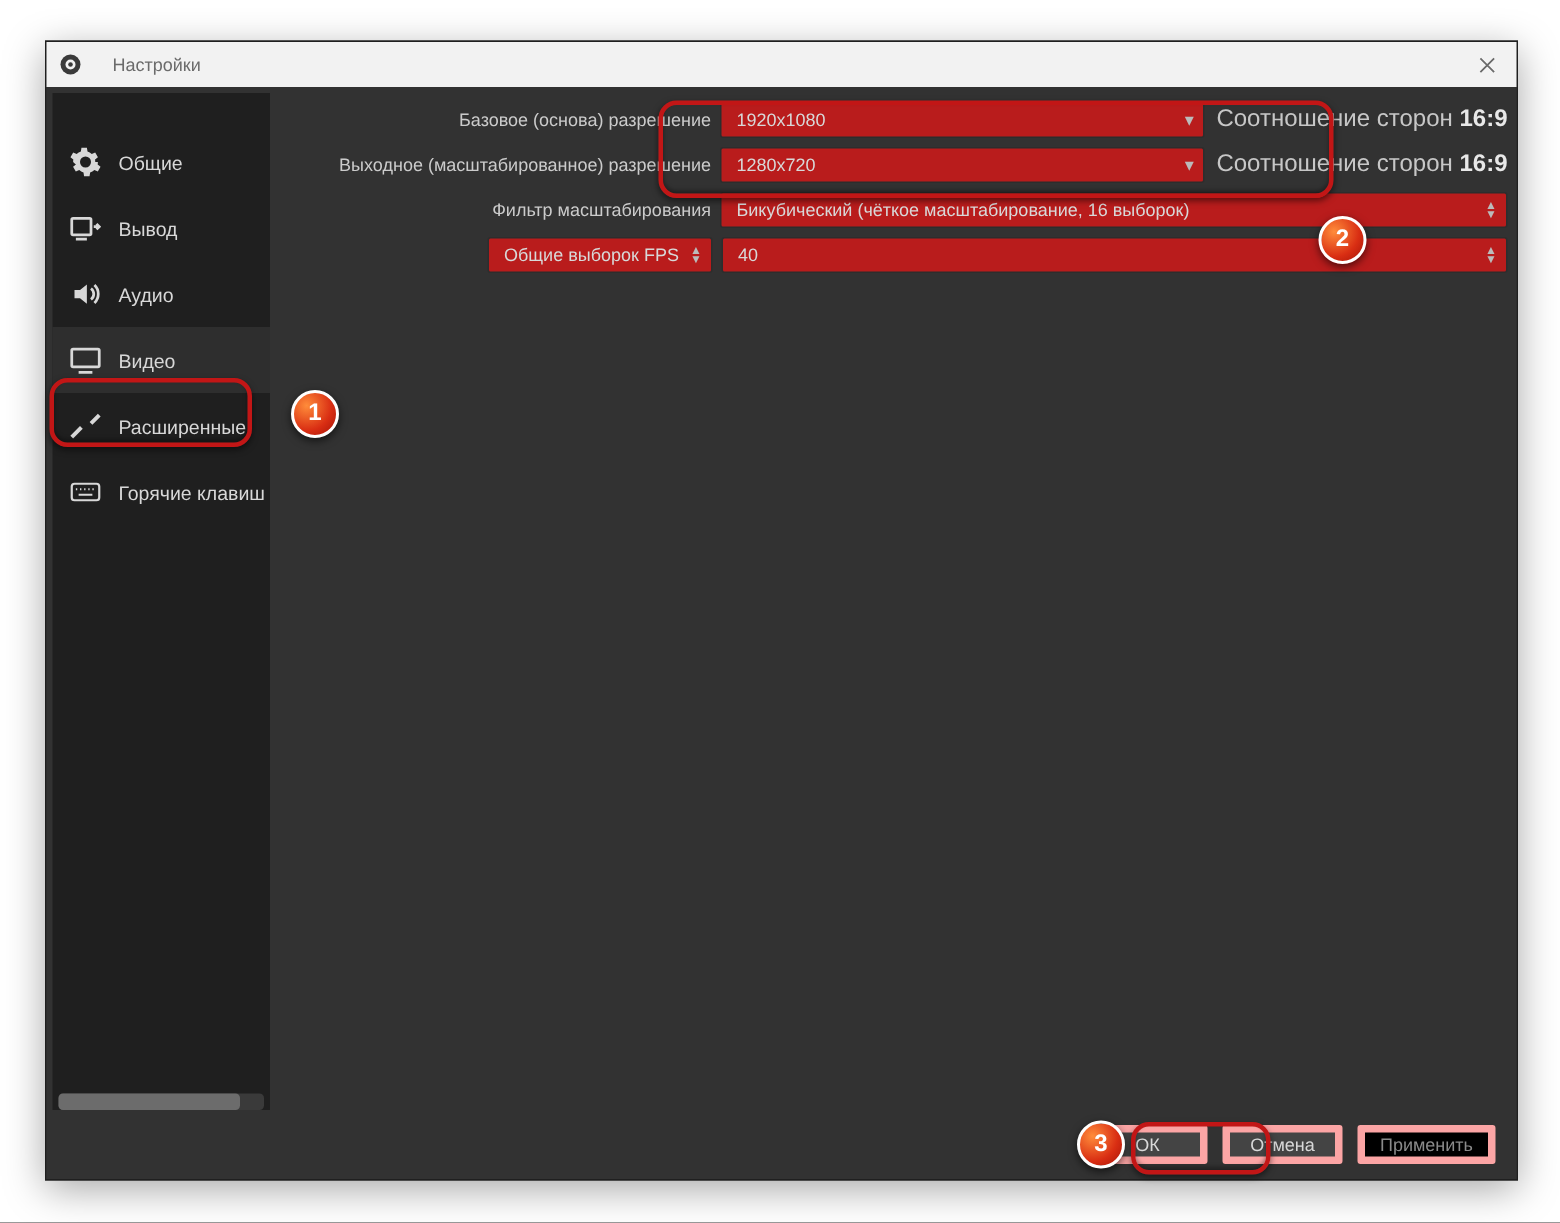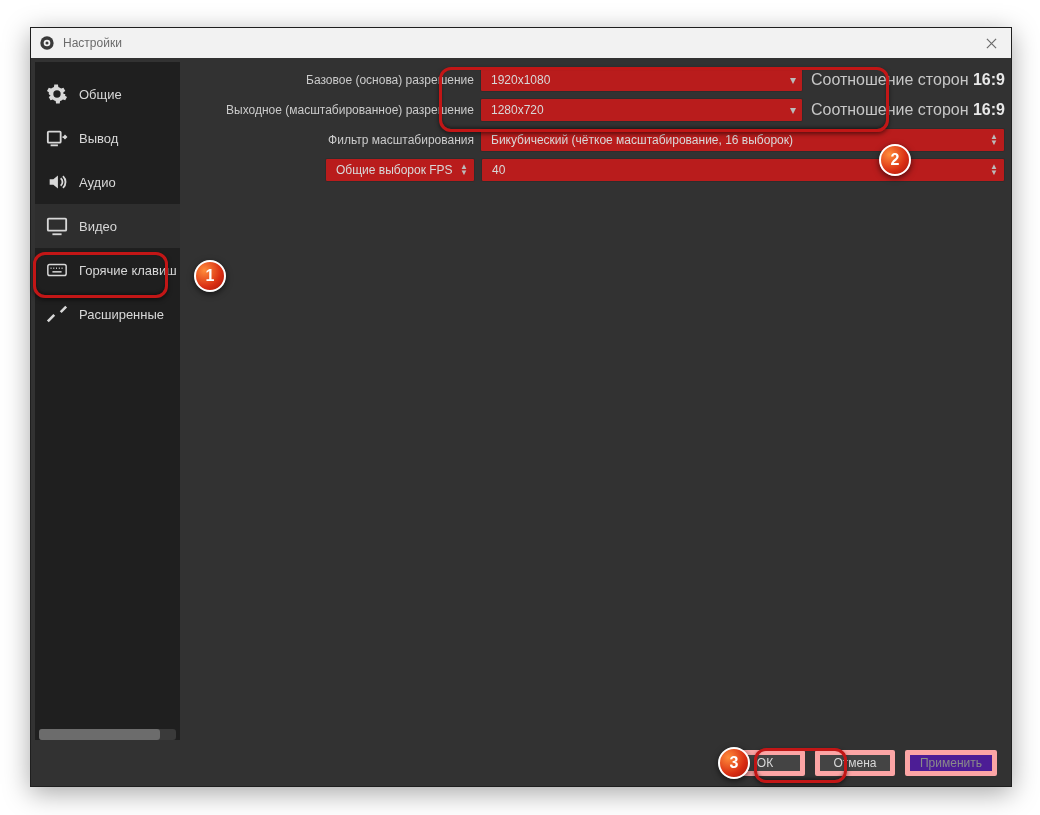--- a/index.html
+++ b/index.html
@@ -27,38 +27,38 @@
   .titlebar {
     height: 30px;
     background: #f2f2f2;
     display: flex;
     align-items: center;
     justify-content: space-between;
     padding: 0 10px 0 8px;
     color: #6b6b6b;
     font-size: 12px;
   }
-  .titlebar-left { display: flex; align-items: center; gap: 8px; }
+  .titlebar-left { display: flex; align-items: center; gap: 20px; }
   .title-logo {
     width: 16px; height: 16px; display: inline-flex; align-items: center;
   }
   .title-close {
     width: 20px; height: 20px; display: flex; align-items: center; justify-content: center;
     color: #6b6b6b; cursor: pointer;
   }
   
   .content {
     display: flex;
     height: calc(100% - 30px - 46px);
     background: #323232;
   }
   .sidebar {
     width: 145px;
     background: #1f1f1f;
-    padding-top: 10px;
+    padding-top: 24px;
     position: relative;
     margin: 4px 0 0 4px;
   }
   .sidebar-item {
     height: 44px;
     display: flex;
     align-items: center;
     gap: 10px;
     padding-left: 10px;
     color: #d8d8d8;
@@ -138,21 +138,21 @@
     min-width: 80px;
     height: 26px;
     background: #444;
     border: 5px solid #fca5a5;
     color: #d8d8d8;
     font-size: 12px;
     border-radius: 2px;
     display: flex; align-items: center; justify-content: center;
     padding: 0 10px;
   }
-  .btn.disabled { color: #8a8a8a; background: #4c1d95; }
+  .btn.disabled { color: #8a8a8a; background: #000000; }
   
   .highlight {
     position: absolute;
     border: 3px solid #c21616;
     border-radius: 12px;
     box-shadow: 0 2px 4px rgba(0,0,0,.5), inset 0 -2px 3px rgba(0,0,0,.35);
     pointer-events: none;
   }
   .hl-video   { left: 2px;  top: 224px; width: 135px; height: 46px; }
   .hl-combos  { left: 408px; top: 39px;  width: 450px; height: 65px; }
@@ -232,40 +232,40 @@
         <span class="icon">
           <svg viewBox="0 0 24 24" width="22" height="22" fill="none" stroke="#d8d8d8" stroke-width="2">
               <rect x="2" y="4" width="20" height="13" rx="1"></rect>
               <line x1="7" y1="21" x2="17" y2="21"></line>
             </svg>
         </span>
         <span>Видео</span>
       </div>
       <div class="sidebar-item">
         <span class="icon">
+          <svg viewBox="0 0 24 24" width="22" height="22" fill="#d8d8d8">
+              <path d="M21 3l-6 6 2 2 6-6-2-2zM3 21l7-7-2-2-7 7 2 2zM14 10l-4 4"></path>
+            </svg>
+        </span>
+        <span>Расширенные</span>
+      </div>
+      <div class="sidebar-item">
+        <span class="icon">
           <svg viewBox="0 0 24 24" width="22" height="22" fill="none" stroke="#d8d8d8" stroke-width="1.6">
               <rect x="2" y="6" width="20" height="12" rx="2"></rect>
               <line x1="5" y1="10" x2="6" y2="10"></line>
               <line x1="8" y1="10" x2="9" y2="10"></line>
               <line x1="11" y1="10" x2="12" y2="10"></line>
               <line x1="14" y1="10" x2="15" y2="10"></line>
               <line x1="17" y1="10" x2="18" y2="10"></line>
               <line x1="7" y1="14" x2="17" y2="14"></line>
             </svg>
         </span>
         <span>Горячие клавиш</span>
       </div>
-      <div class="sidebar-item">
-        <span class="icon">
-          <svg viewBox="0 0 24 24" width="22" height="22" fill="#d8d8d8">
-              <path d="M21 3l-6 6 2 2 6-6-2-2zM3 21l7-7-2-2-7 7 2 2zM14 10l-4 4"></path>
-            </svg>
-        </span>
-        <span>Расширенные</span>
-      </div>
       <div class="sidebar-scroll">
         <div class="sidebar-scroll-thumb"></div>
       </div>
     </div>
 
     <div class="panel">
       <div class="row">
         <div class="label">Базовое (основа) разрешение</div>
         <div class="combo">
           <span>1920x1080</span>

